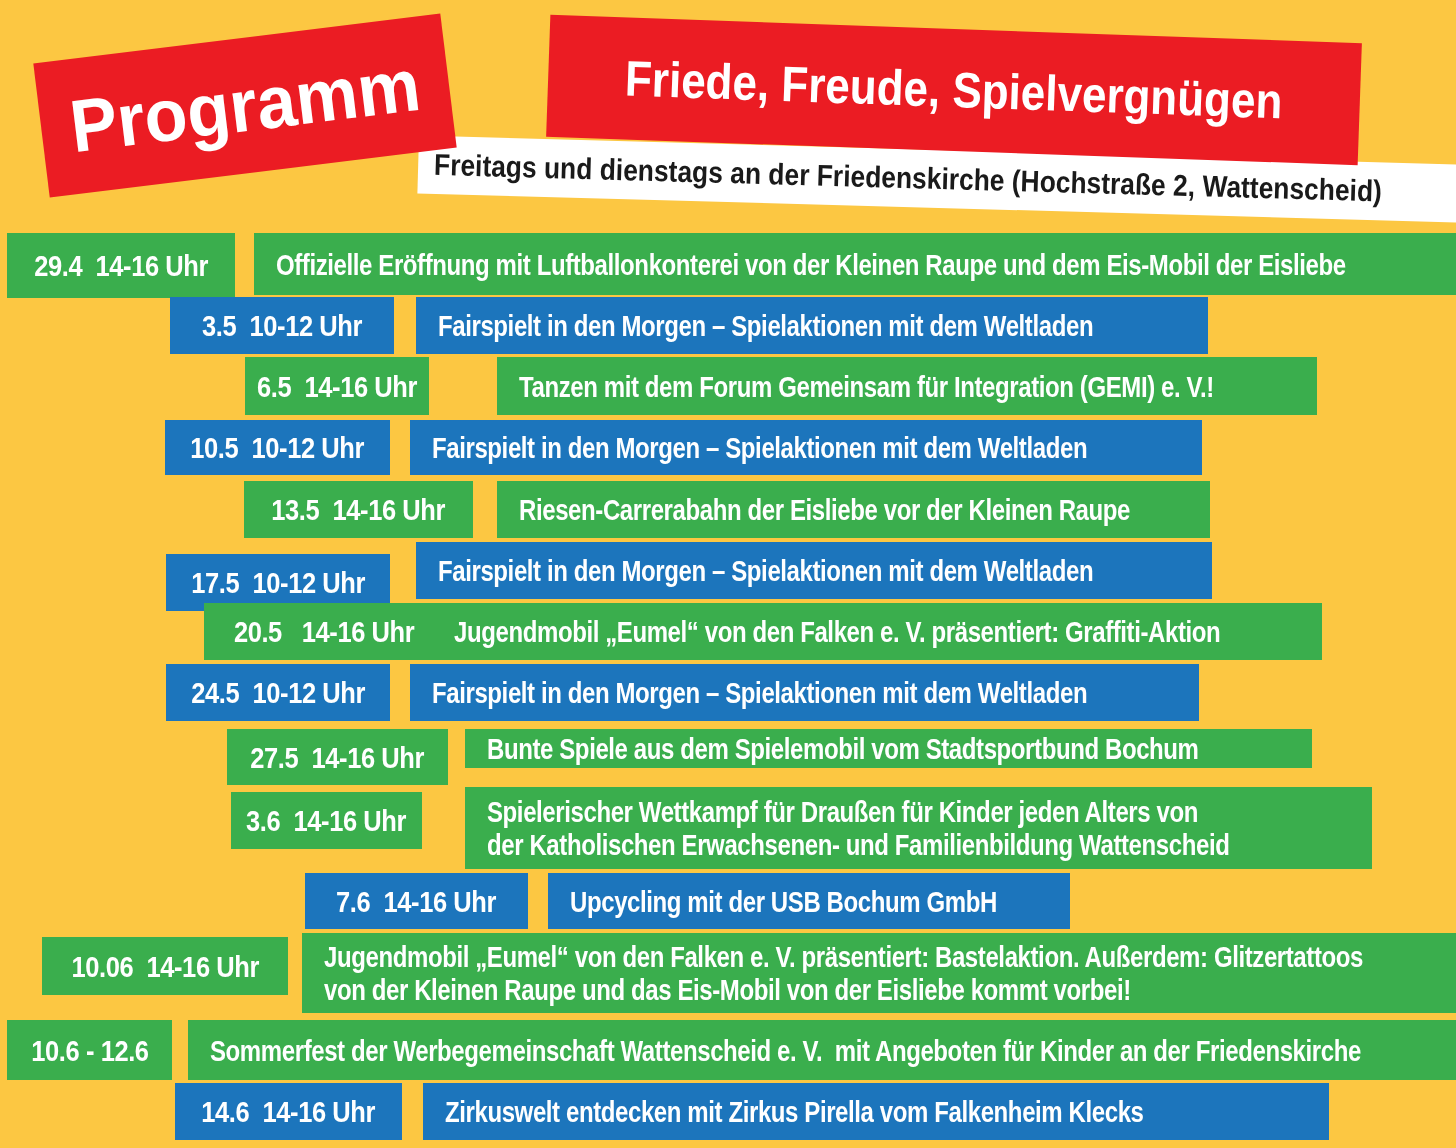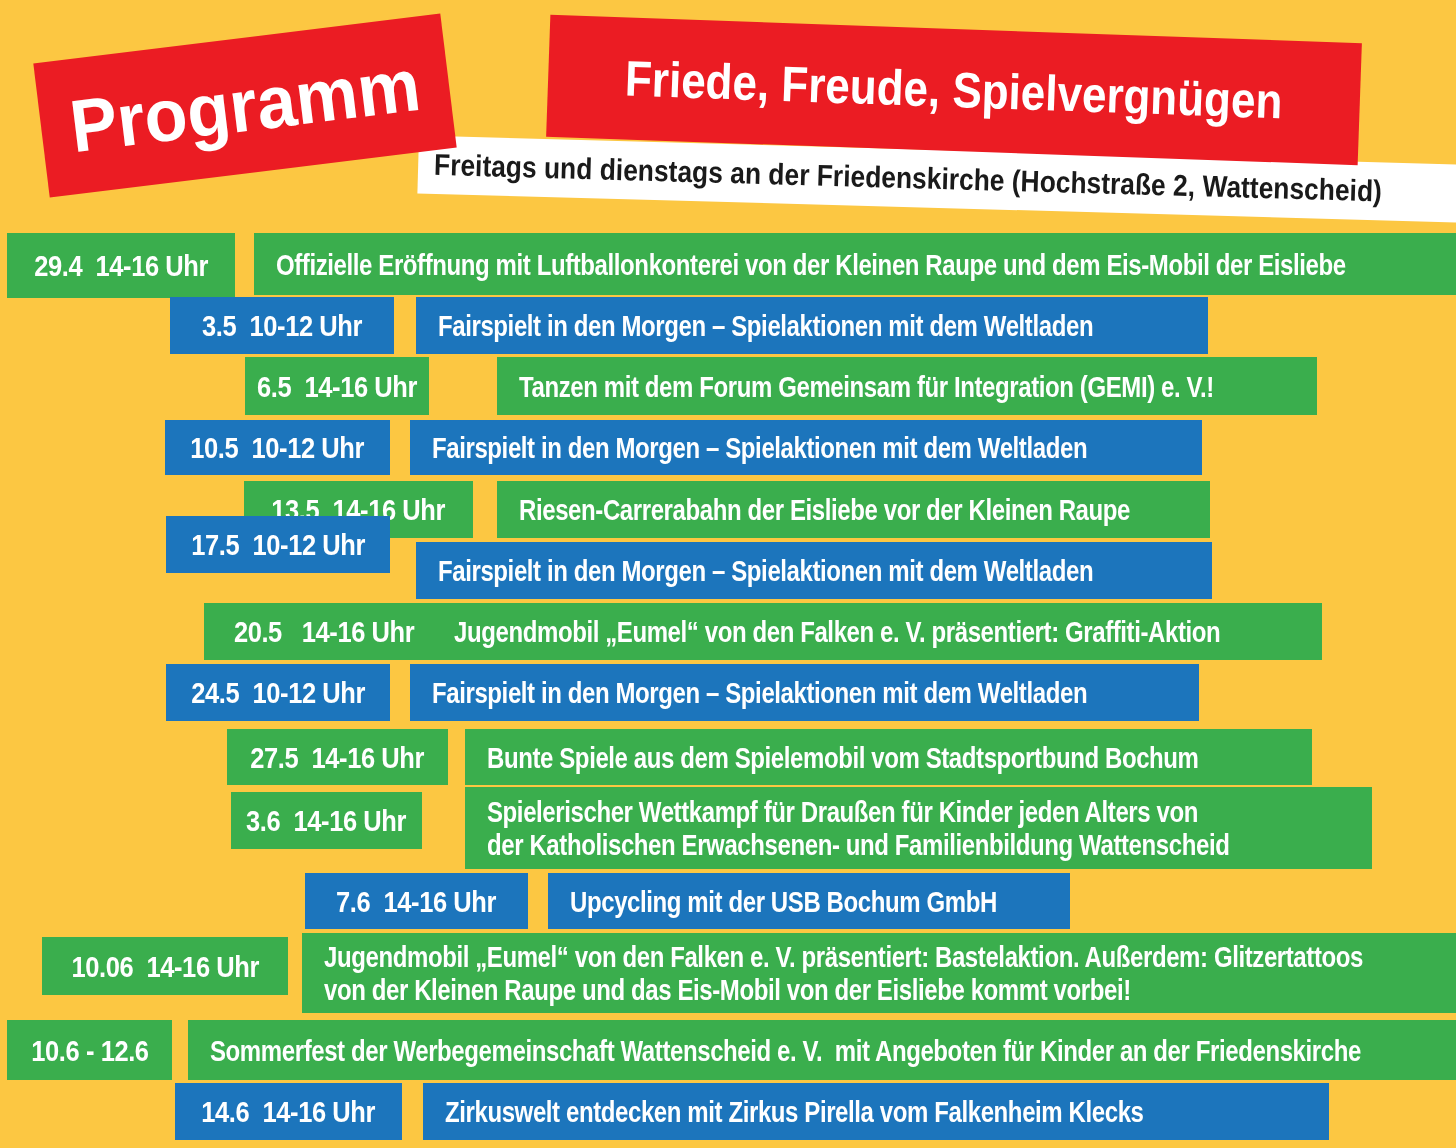--- a/index.html
+++ b/index.html
@@ -84,42 +84,42 @@
     </div>
     <div class="bar desc c-blue" style="left: 410px; top: 420px; width: 770px; height: 55px;">
       <span>Fairspielt in den Morgen – Spielaktionen mit dem Weltladen</span>
     </div>
     <div class="bar badge c-green" style="left: 244px; top: 481px; width: 229px; height: 57px;">
       <span>13.5  14-16 Uhr</span>
     </div>
     <div class="bar desc c-green" style="left: 497px; top: 481px; width: 691px; height: 57px;">
       <span>Riesen-Carrerabahn der Eisliebe vor der Kleinen Raupe</span>
     </div>
-    <div class="bar badge c-blue" style="left: 166px; top: 516px; width: 224px; height: 57px;">
+    <div class="bar badge c-blue" style="left: 166px; top: 554px; width: 224px; height: 57px;">
       <span>17.5  10-12 Uhr</span>
     </div>
     <div class="bar desc c-blue" style="left: 416px; top: 542px; width: 774px; height: 57px;">
       <span>Fairspielt in den Morgen – Spielaktionen mit dem Weltladen</span>
     </div>
     <div class="bar badge c-green" style="left: 168px; top: 603px; width: 240px; height: 57px; margin-left: 36px;">
       <span>20.5   14-16 Uhr</span>
     </div>
     <div class="bar desc c-green" style="left: 432px; top: 603px; width: 868px; height: 57px; text-align: right;">
       <span>Jugendmobil „Eumel“ von den Falken e. V. präsentiert: Graffiti-Aktion</span>
     </div>
     <div class="bar badge c-blue" style="left: 166px; top: 664px; width: 224px; height: 57px;">
       <span>24.5  10-12 Uhr</span>
     </div>
     <div class="bar desc c-blue" style="left: 410px; top: 664px; width: 767px; height: 57px;">
       <span>Fairspielt in den Morgen – Spielaktionen mit dem Weltladen</span>
     </div>
     <div class="bar badge c-green" style="left: 227px; top: 729px; width: 221px; height: 56px;">
       <span>27.5  14-16 Uhr</span>
     </div>
-    <div class="bar desc c-green" style="left: 465px; top: 729px; width: 825px; height: 56px;">
+    <div class="bar desc c-green" style="left: 465px; top: 729px; width: 825px; height: 39px;">
       <span>Bunte Spiele aus dem Spielemobil vom Stadtsportbund Bochum</span>
     </div>
     <div class="bar badge c-green" style="left: 231px; top: 792px; width: 191px; height: 57px;">
       <span>3.6  14-16 Uhr</span>
     </div>
     <div class="bar desc c-green" style="left: 465px; top: 787px; width: 885px; height: 82px;">
       <span>Spielerischer Wettkampf für Draußen für Kinder jeden Alters von
 der Katholischen Erwachsenen- und Familienbildung Wattenscheid</span>
     </div>
     <div class="bar badge c-blue" style="left: 305px; top: 873px; width: 223px; height: 56px;">

